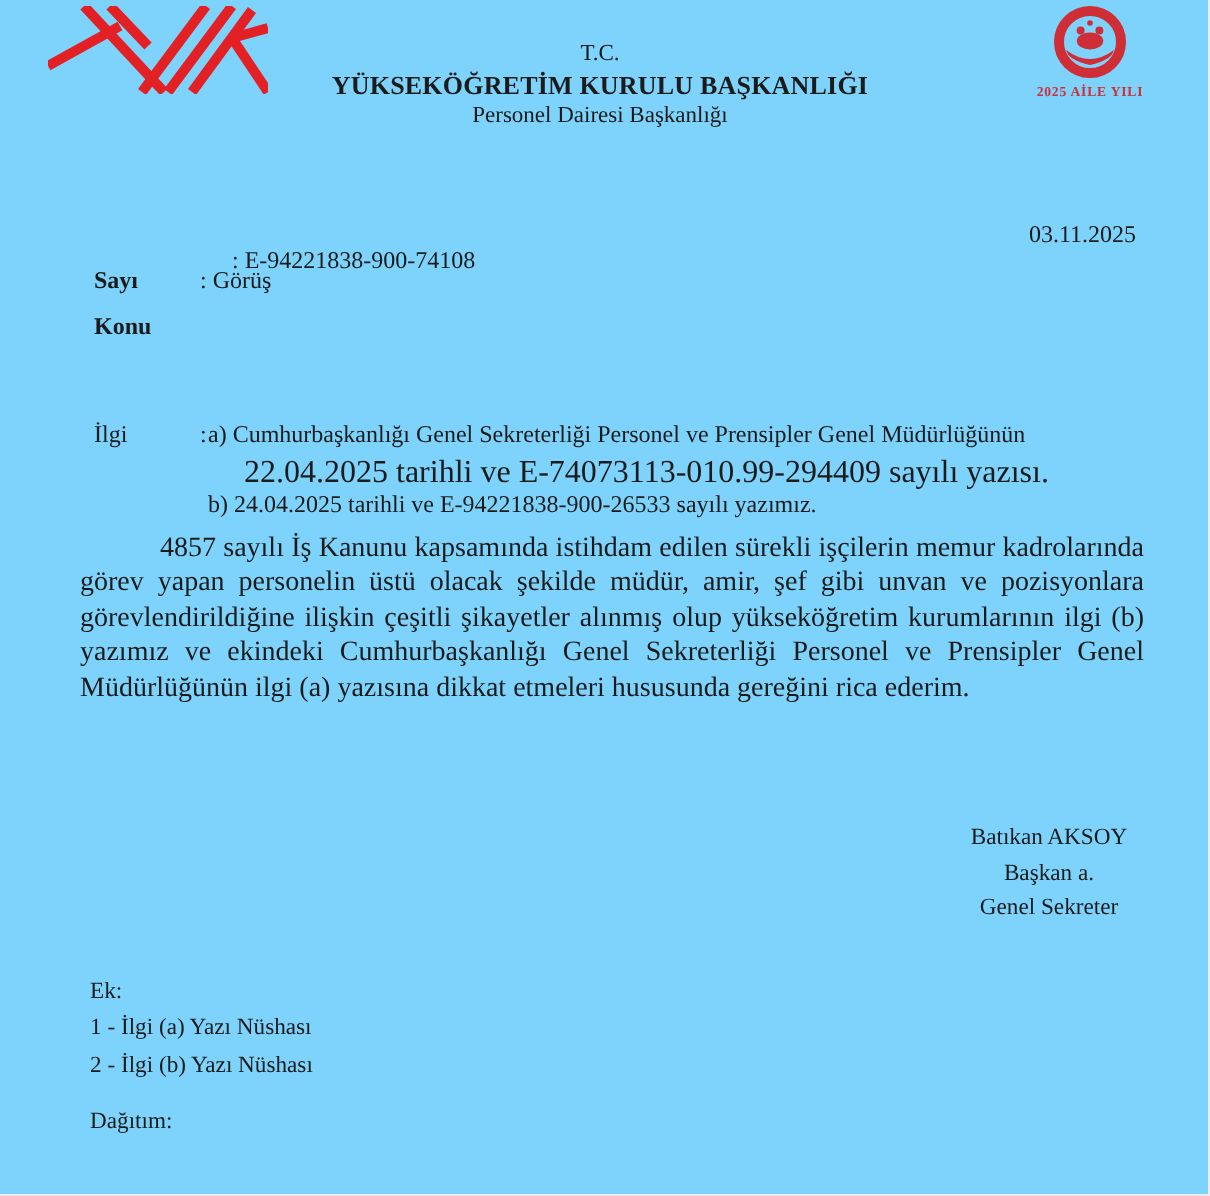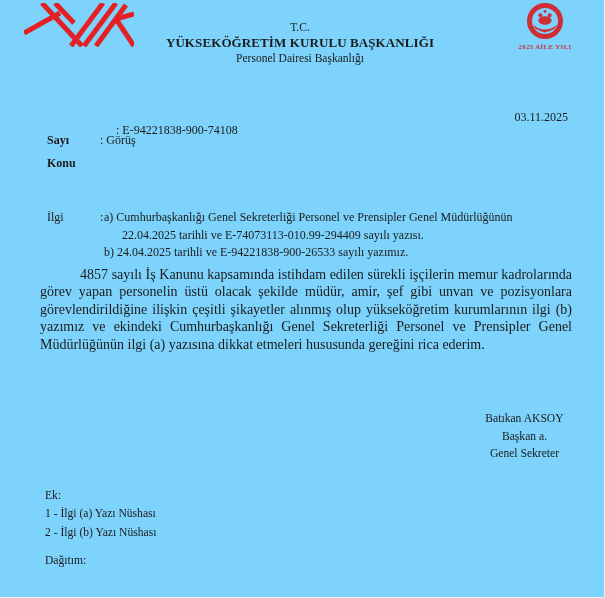--- a/index.html
+++ b/index.html
@@ -31,21 +31,21 @@
   .row-sayi-value{left:116px;top:110px;margin-top:13px;}
   .doc-date{right:36px;top:110px;font-size:12px;}
   .row-konu-label{left:47px;top:133px;}
   .row-konu-value{left:100px;top:133px;}
   
   .recipient{left:0;top:172px;width:605px;text-align:center;font-size:12px;letter-spacing:.2px;}
   
   .ilgi-label{left:47px;top:210px;font-size:12px;}
   .ilgi-colon{left:100px;top:210px;font-size:12px;}
   .ilgi-a1{left:104px;top:210px;font-size:12px;white-space:nowrap;}
-  .ilgi-a2{left:122px;top:228px;font-size:12px;white-space:nowrap;}
+  .ilgi-a2{left:122px;top:228px;font-size:16px;white-space:nowrap;}
   .ilgi-b{left:104px;top:245px;font-size:12px;white-space:nowrap;}
   
   .body-par{
     left:40px;top:266px;width:532px;
     font-size:14px;line-height:17.4px;
     text-align:justify;text-indent:40px;
   }
   
   .signature{left:437px;top:410px;width:175px;text-align:center;font-size:11.6px;line-height:17.6px;}
   

